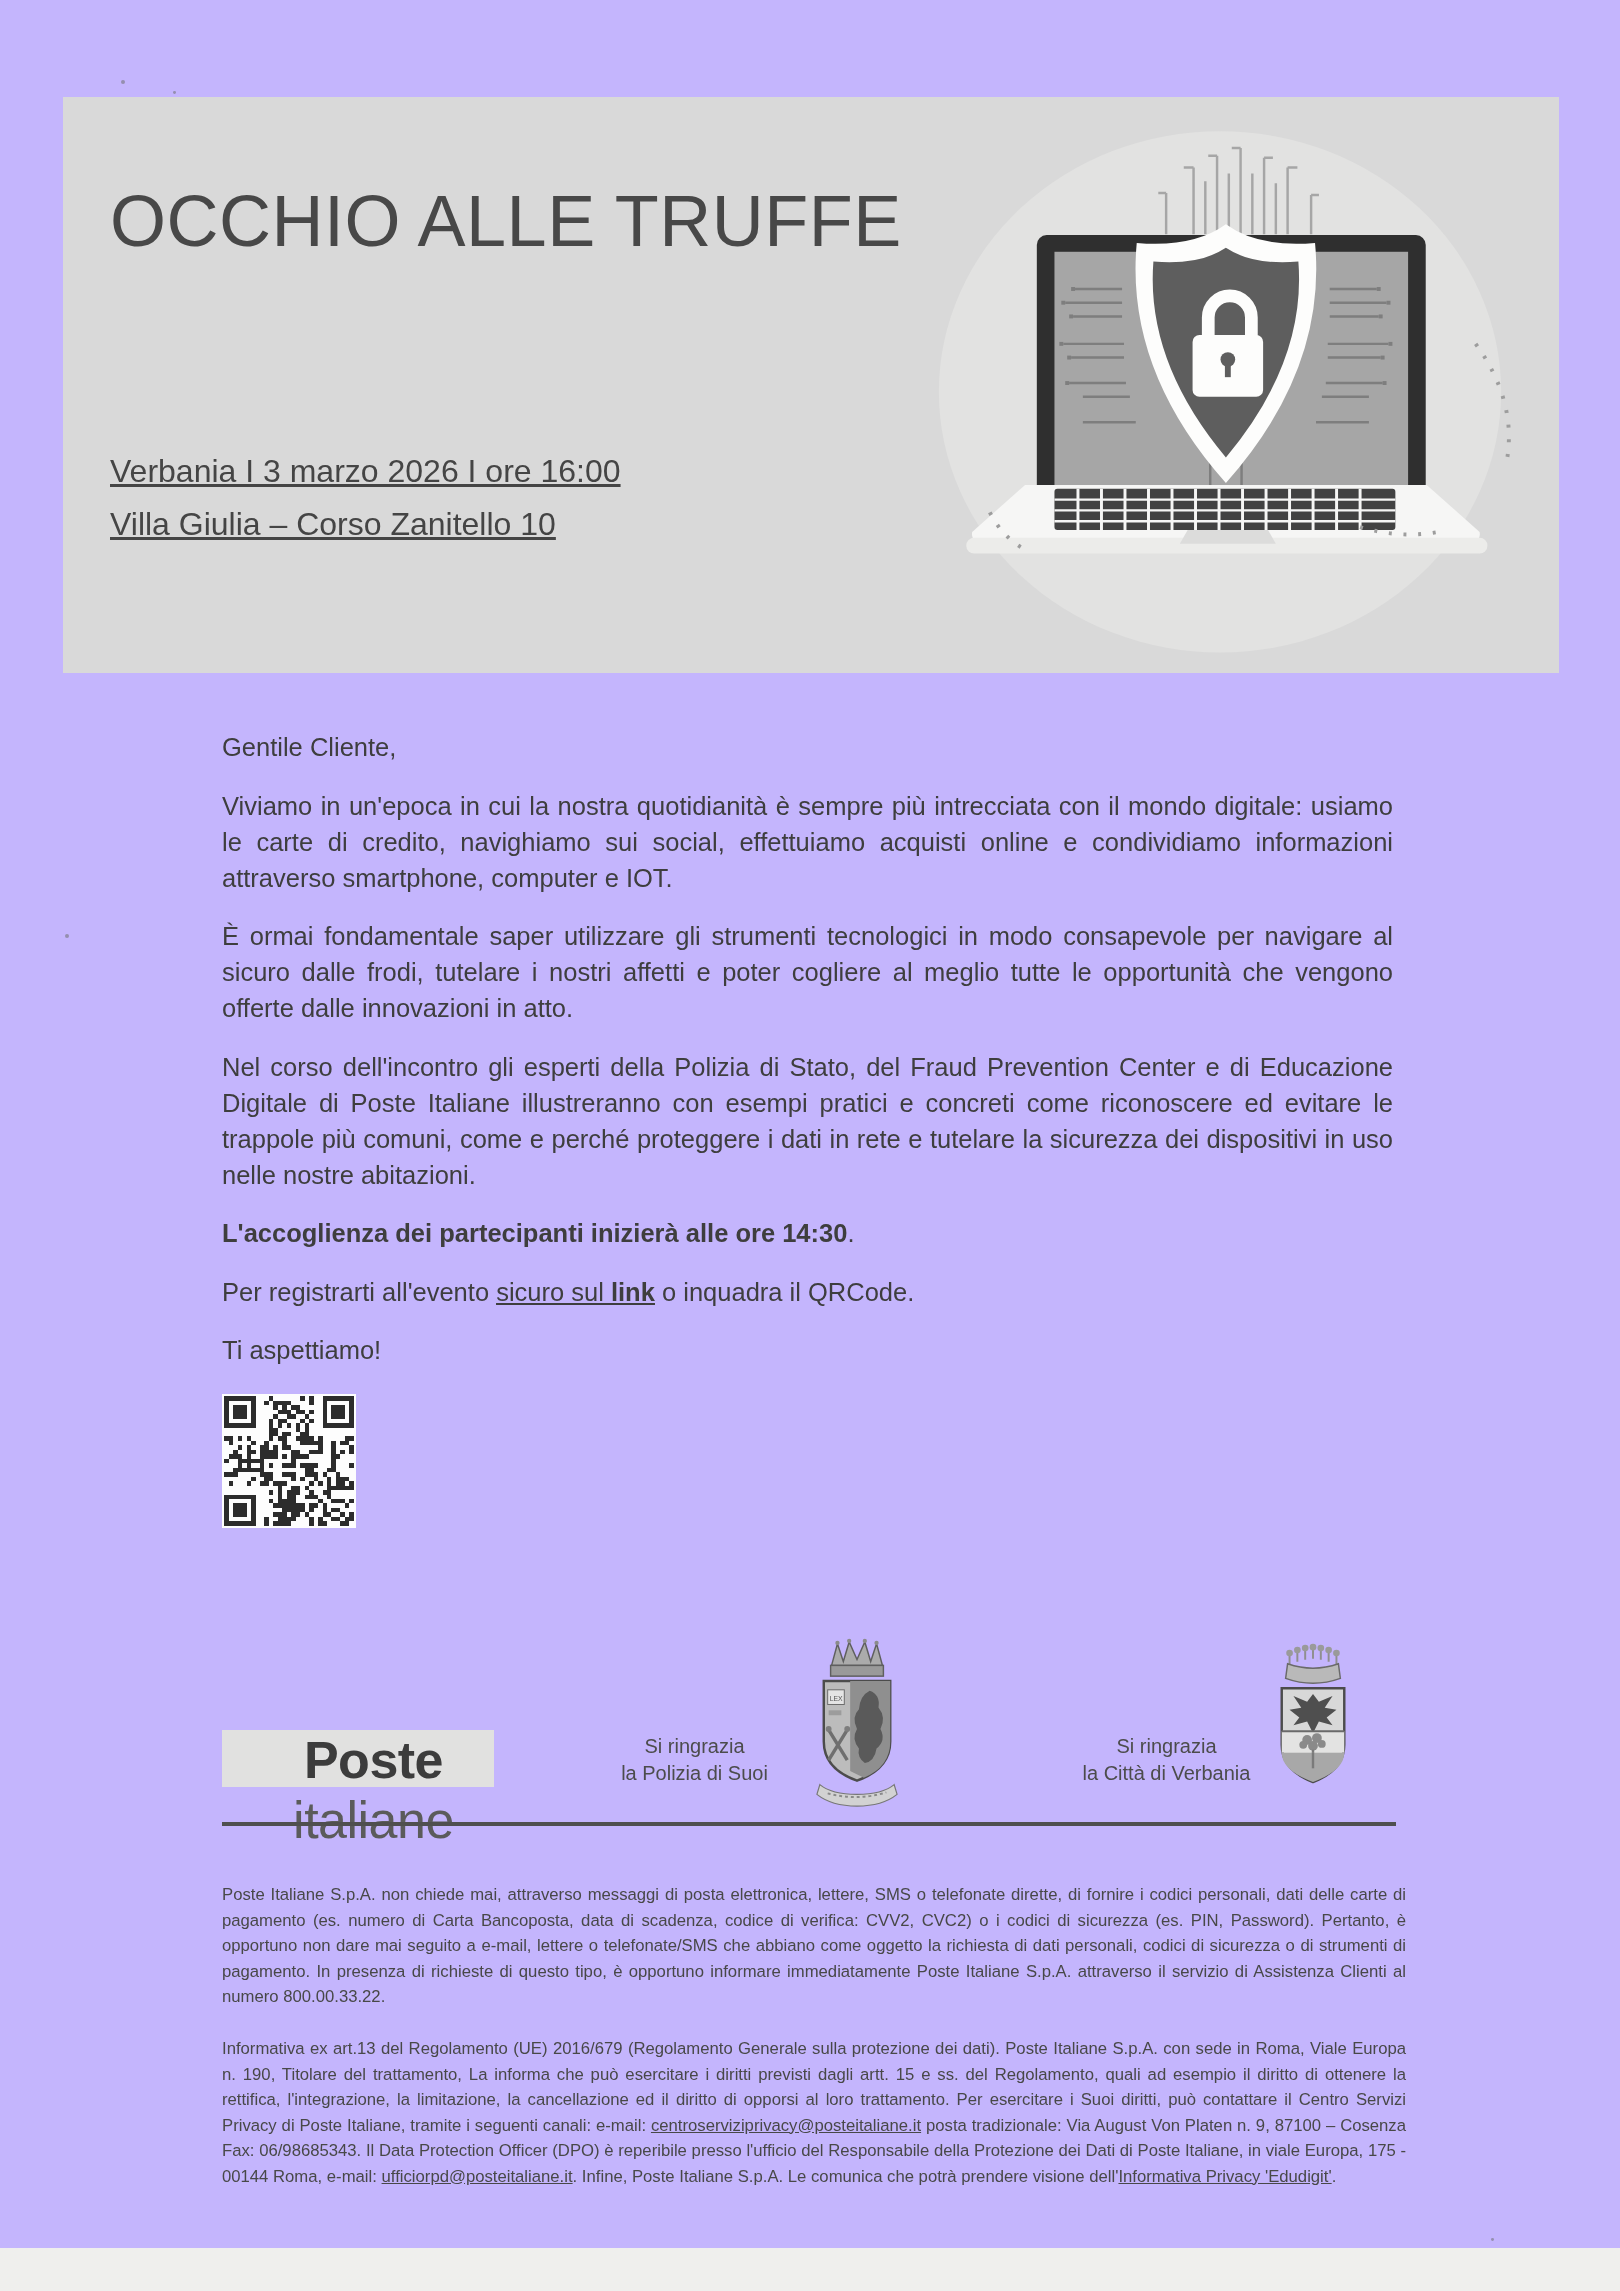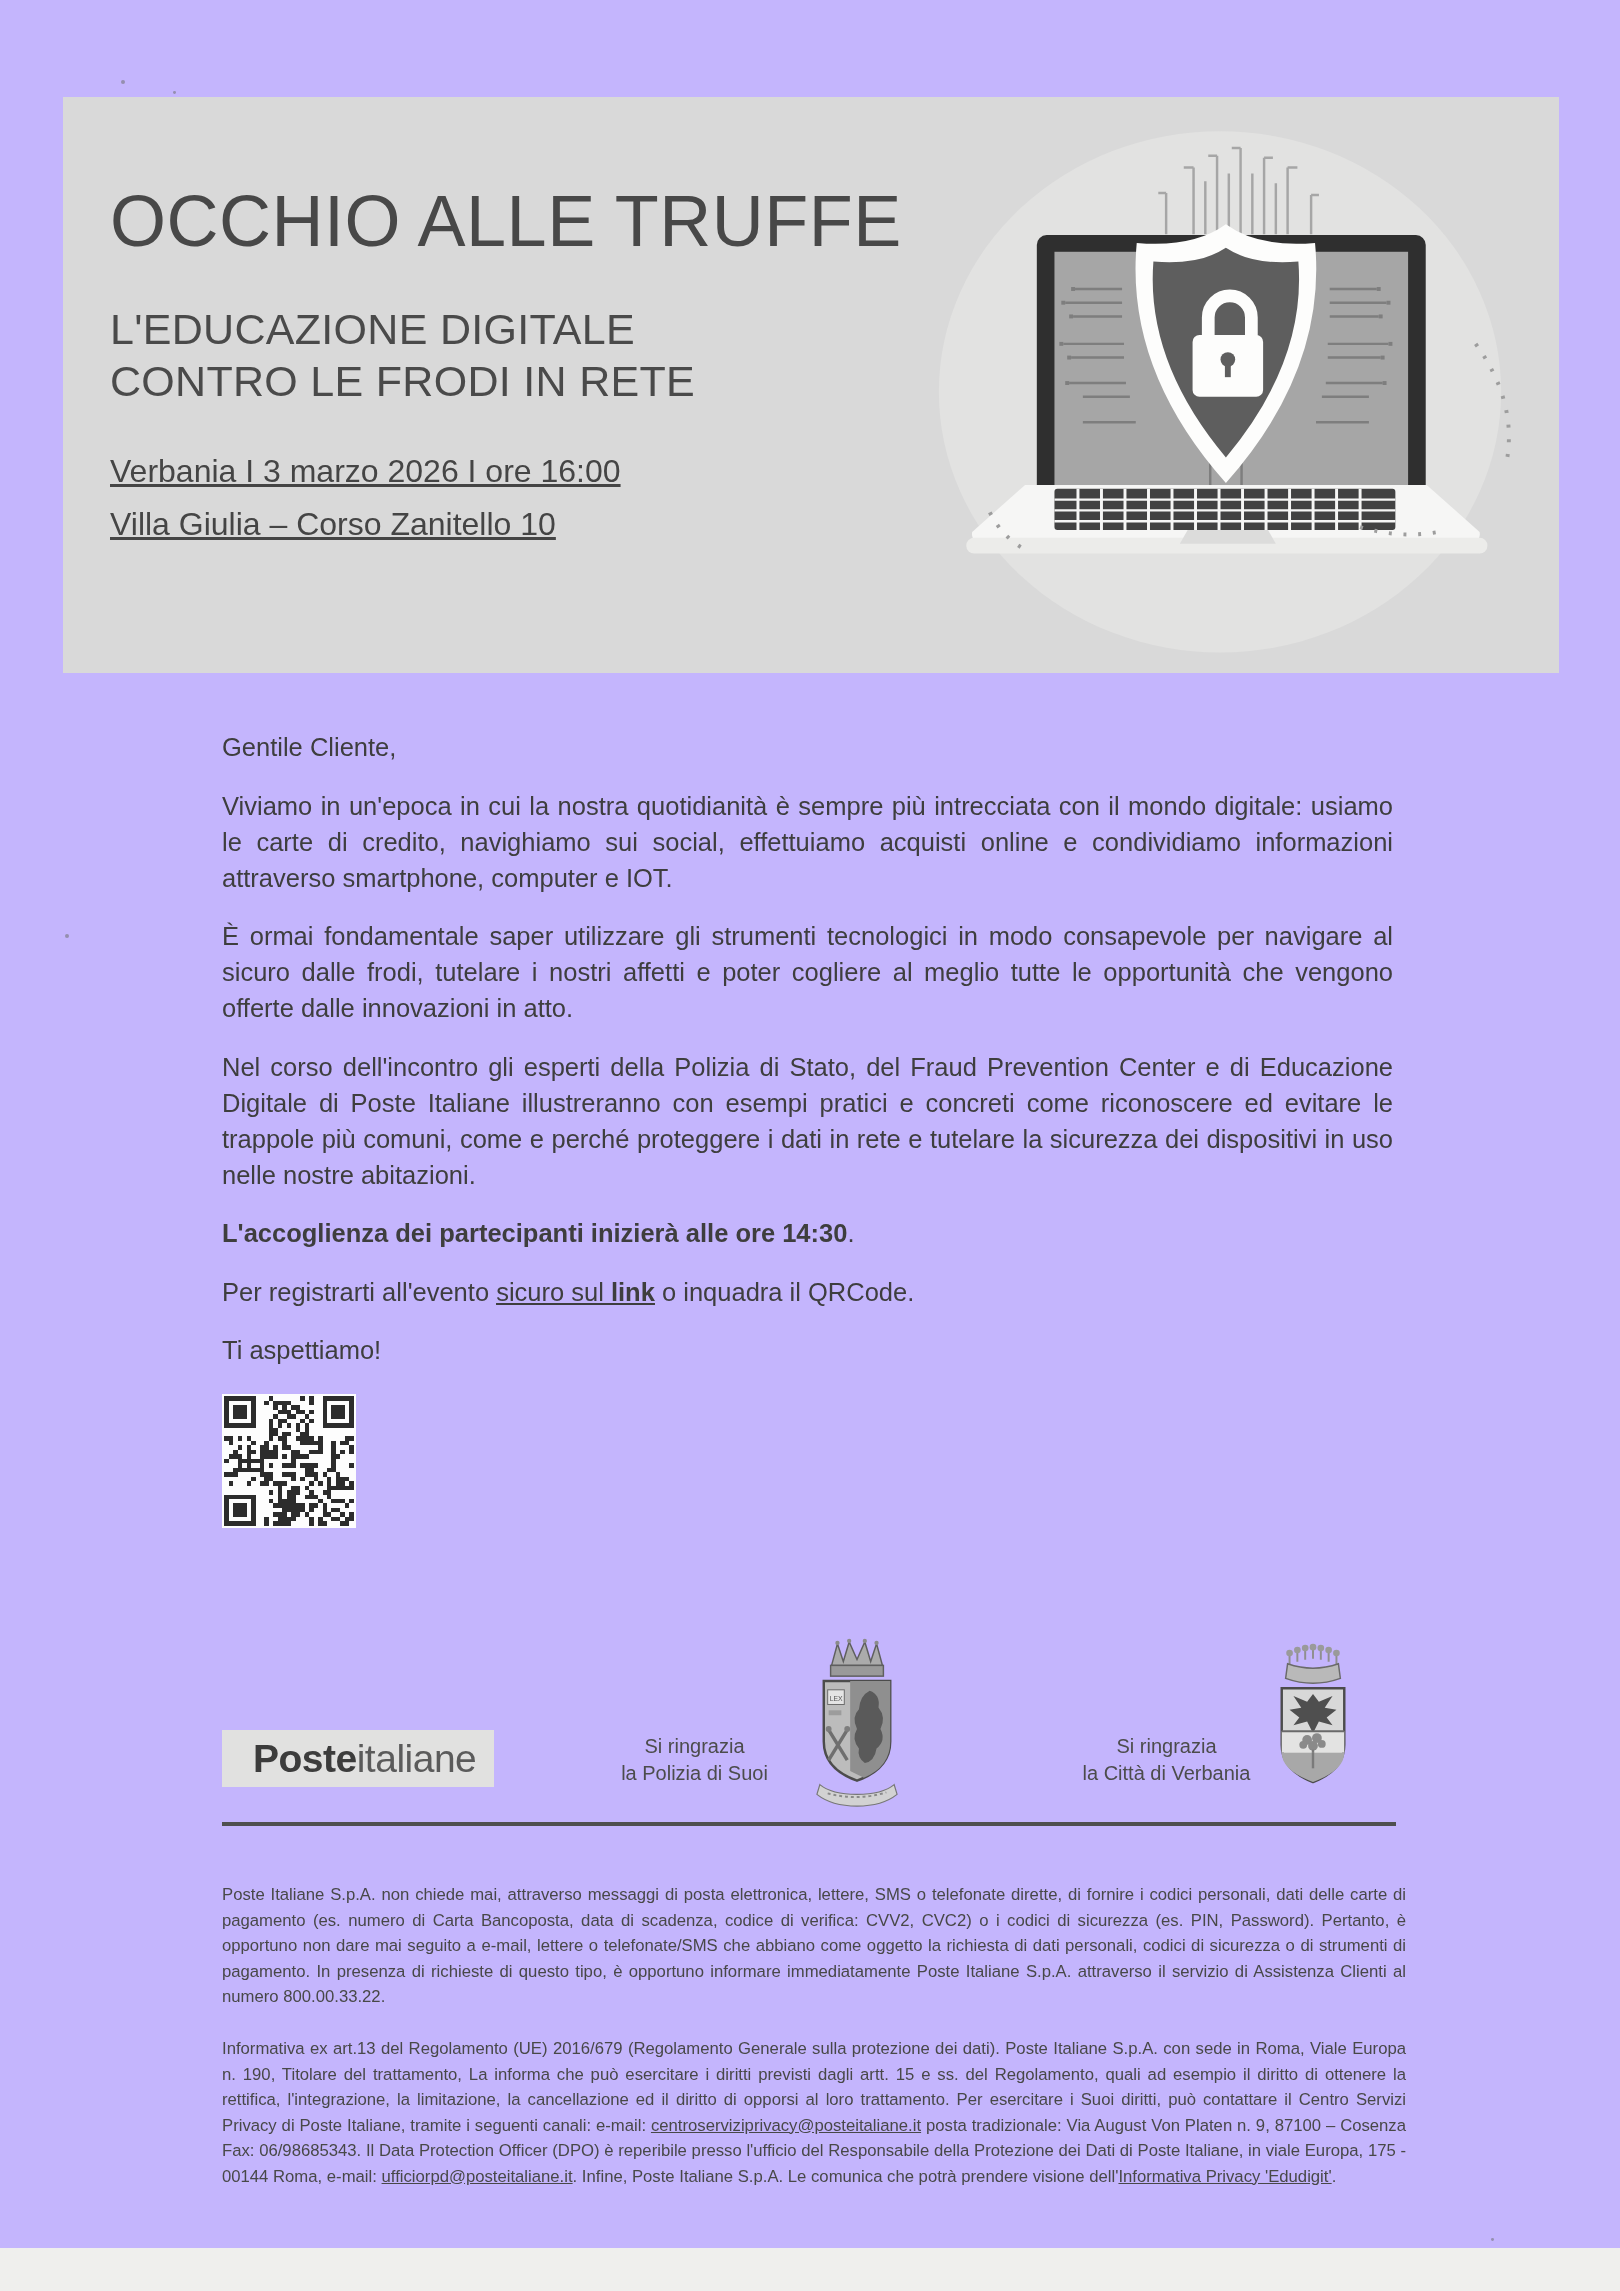--- a/index.html
+++ b/index.html
@@ -18,21 +18,21 @@
   .letter{position:absolute;left:222px;top:729px;width:1171px;font-size:25.5px;line-height:36px;color:#3e3e3e;}
   .letter p{margin:0 0 22.5px 0;text-align:justify;}
   .letter .nj{text-align:left;}
   .b{font-weight:bold;}
   .u{text-decoration:underline;}
   .qr-wrap{margin-top:25.5px;width:134px;height:134px;background:#fdfdfd;}
   .qr-wrap svg{display:block;width:134px;height:134px;}
   
   .poste-box{position:absolute;left:222px;top:1730px;width:272px;height:57px;background:#e1e1e0;
              display:flex;align-items:center;padding-left:31px;box-sizing:border-box;
-             font-size:39px;letter-spacing:-0.5px;white-space:nowrap;}
+             font-size:52px;letter-spacing:-0.5px;white-space:nowrap;flex-direction:column;}
   .poste-box .p1{font-weight:bold;color:#3c3c3c;}
   .poste-box .p2{font-weight:normal;color:#5b5b5b;}
   .thanks{position:absolute;top:1733px;font-size:20px;line-height:27.4px;color:#4c4c4c;text-align:center;}
   .thanks-police{left:567px;width:255px;}
   .thanks-city{left:1037px;width:259px;}
   .crest{position:absolute;}
   .crest-police{left:814px;top:1636px;width:86px;height:178px;}
   .crest-city{left:1270px;top:1643px;width:86px;height:149px;}
   .rule{position:absolute;left:222px;top:1822px;width:1174px;height:3.9px;background:#4f4f4f;}
   
@@ -48,24 +48,20 @@
 <div id="page">
 
   <div class="speck" style="left:121px;top:80px;width:3.9px;height:3.9px;"></div>
   <div class="speck" style="left:173px;top:91px;width:2.9px;height:2.9px;"></div>
   <div class="speck" style="left:65px;top:934px;width:3.9px;height:3.9px;"></div>
   <div class="speck" style="left:729px;top:2251px;width:2.9px;height:2.9px;"></div>
   <div class="speck" style="left:1491px;top:2238px;width:2.9px;height:2.9px;"></div>
 
   <div class="banner">
     <div class="banner-title">OCCHIO ALLE TRUFFE</div>
-    <div class="banner-sub">
-      <div>L'EDUCAZIONE DIGITALE</div>
-      <div>CONTRO LE FRODI IN RETE</div>
-    </div>
     <div class="banner-when">
       <div>Verbania I 3 marzo 2026 I ore 16:00</div>
       <div>Villa Giulia – Corso Zanitello 10</div>
     </div>
 
     <svg class="illus" viewBox="0 0 640 588" aria-hidden="true">
 
       <ellipse cx="295" cy="301" rx="287" ry="266" fill="#e2e2e1"></ellipse>
 
       <g stroke="#a6a6a6" stroke-width="2.5" fill="none">

